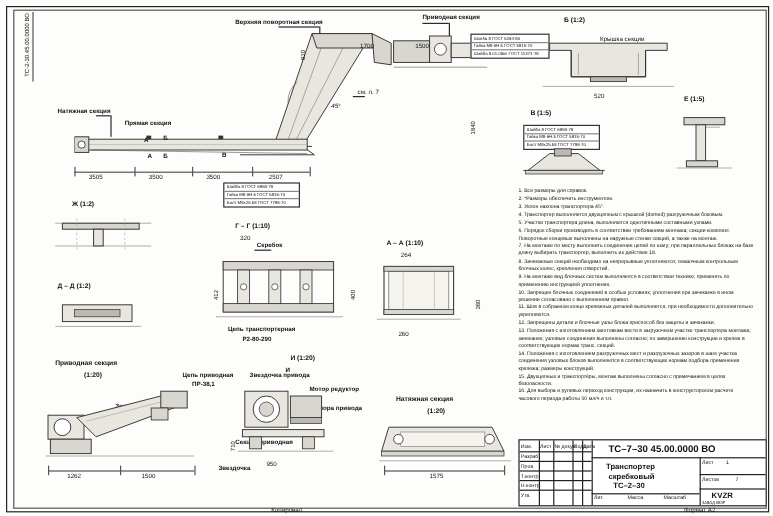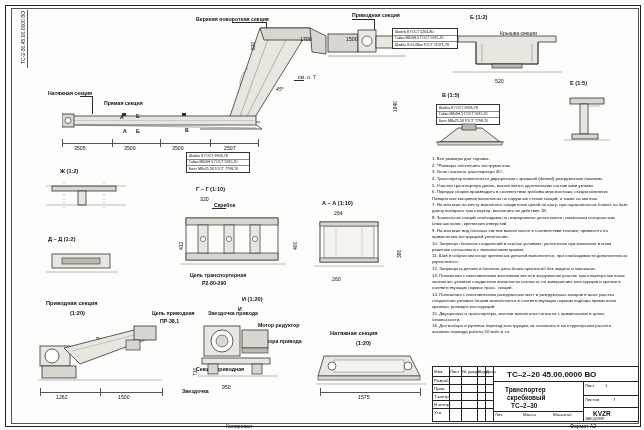--- a/index.html
+++ b/index.html
@@ -328,21 +328,21 @@
     <div class="cell" style="left:45px;top:1.6px;">Подп.</div>
     <div class="cell" style="left:53px;top:1.6px;">Дата</div>
 
     <div class="cell" style="left:1px;top:10.5px;">Разраб.</div>
     <div class="cell" style="left:1px;top:18.5px;">Пров.</div>
     <div class="cell" style="left:1px;top:26.5px;">Т.контр.</div>
     <div class="cell" style="left:1px;top:34.5px;">Н.контр.</div>
     <div class="cell" style="left:1px;top:42.5px;">Утв.</div>
 
     <div class="ln2" style="left:60px;top:14px;width:145px;height:0.8px;"></div>
-    <div class="cell" style="left:74px;top:3px;font-size:8px;font-weight:bold;">ТС–2–20 45.00.0000 ВО</div>
+    <div class="cell" style="left:74px;top:3px;font-size:8px;font-weight:bold;">ТС–7–30 45.00.0000 ВО</div>
 
     <div class="ln2" style="left:150px;top:14px;width:0.8px;height:40px;"></div>
     <div class="cell" style="left:72px;top:19px;font-size:6.4px;font-weight:bold;">Транспортер</div>
     <div class="cell" style="left:74px;top:27px;font-size:6.4px;font-weight:bold;">скребковый</div>
     <div class="cell" style="left:78px;top:35px;font-size:6.4px;font-weight:bold;">ТС–2–30</div>
 
     <div class="ln2" style="left:60px;top:44px;width:90px;height:0.6px;"></div>
     <div class="ln2" style="left:88px;top:14px;width:0.5px;height:0px;"></div>
     <div class="cell" style="left:62px;top:45px;">Лит.</div>
     <div class="cell" style="left:90px;top:45px;">Масса</div>

